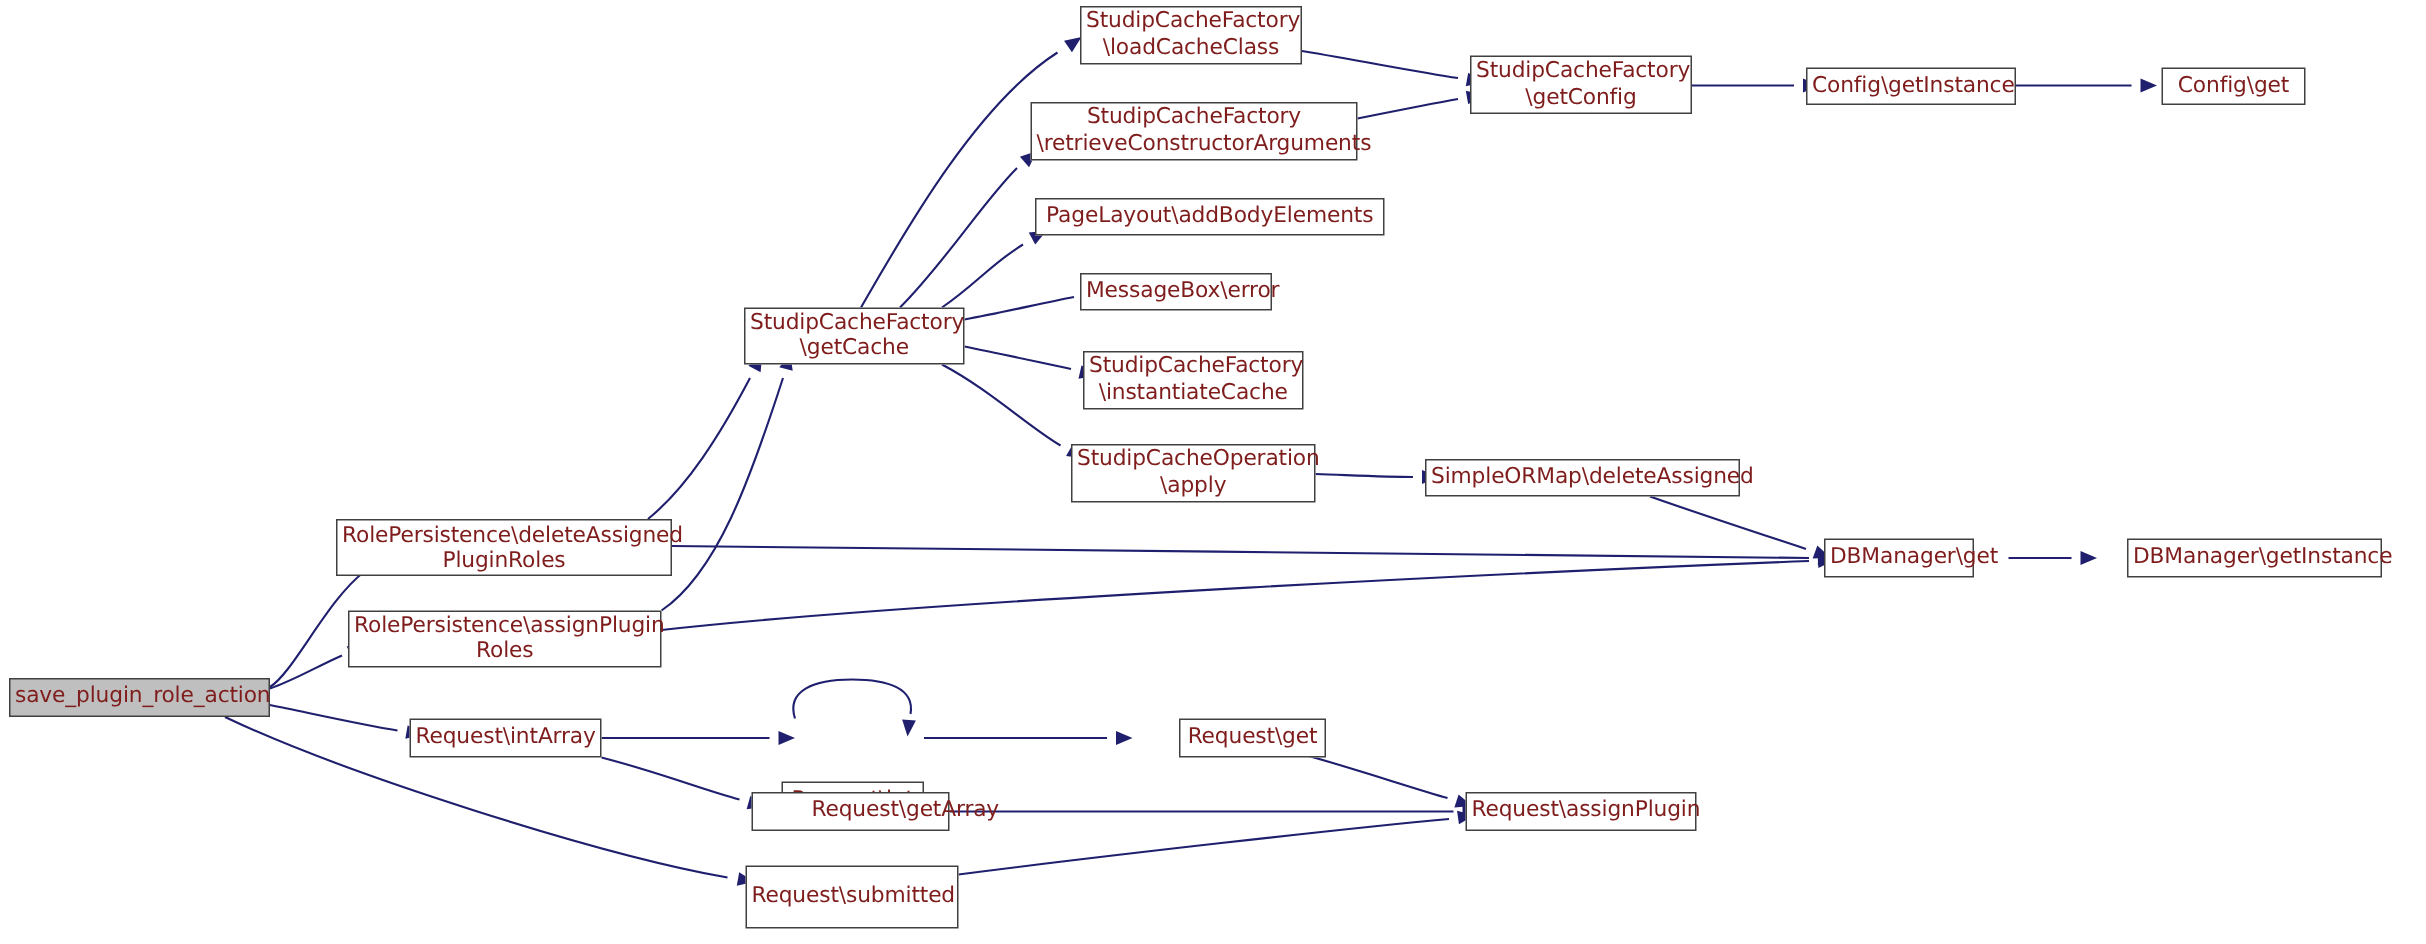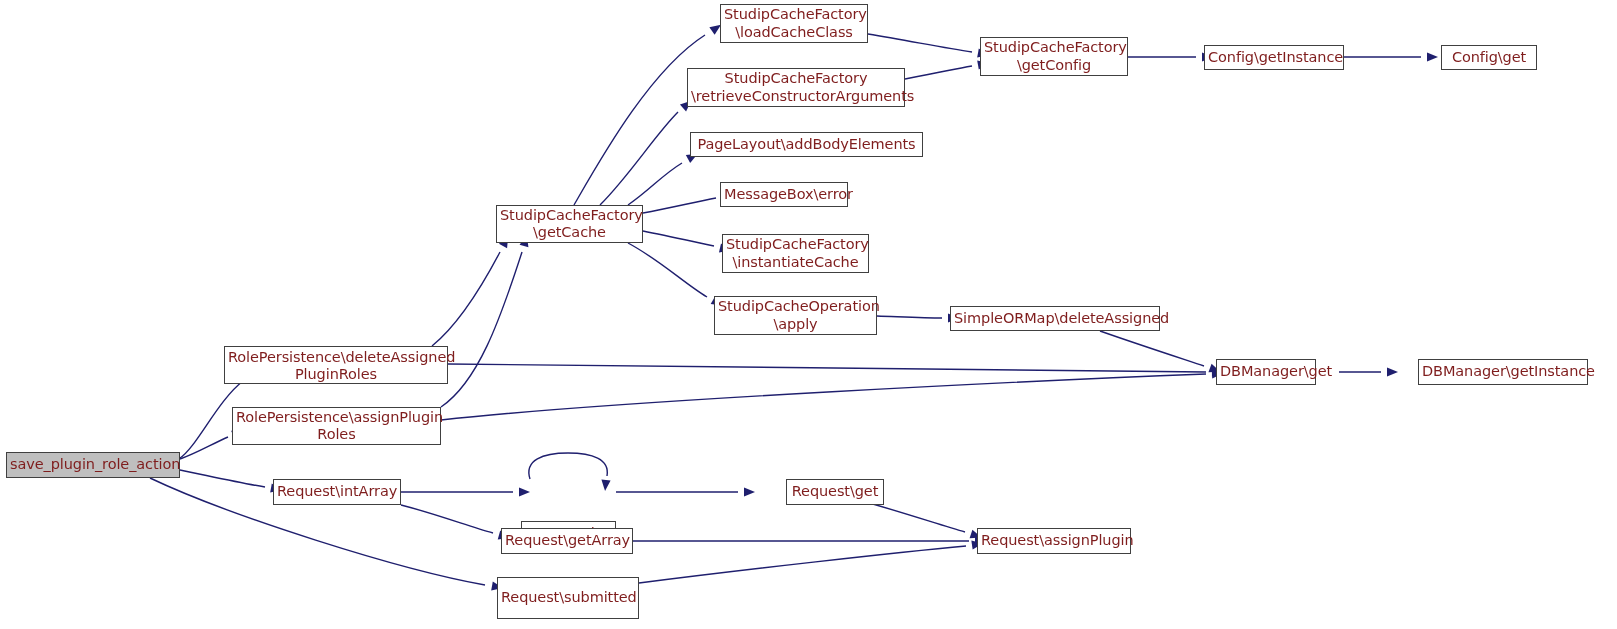--- a/index.html
+++ b/index.html
@@ -187,17 +187,17 @@
       <div class="node" style="left: 980px; top: 37px; width: 148px; height: 39px;"><span class="node-label">StudipCacheFactory
 \getConfig</span></div>
       <div class="node" style="left: 1204px; top: 45px; width: 140px; height: 25px;"><span class="node-label">Config\getInstance</span></div>
       <div class="node" style="left: 1441px; top: 45px; width: 96px; height: 25px;"><span class="node-label">Config\get</span></div>
       <div class="node" style="left: 950px; top: 306px; width: 210px; height: 25px;"><span class="node-label">SimpleORMap\deleteAssigned</span></div>
       <div class="node" style="left: 1216px; top: 359px; width: 100px; height: 26px;"><span class="node-label">DBManager\get</span></div>
       <div class="node" style="left: 1389px; top: 359px; width: 170px; height: 26px; margin-left: 29px;"><span class="node-label">DBManager\getInstance</span></div>
       <div class="node" style="left: 273px; top: 479px; width: 128px; height: 26px;"><span class="node-label">Request\intArray</span></div>
       <div class="node" style="left: 521px; top: 479px; width: 95px; height: 26px; margin-top: 42px;"><span class="node-label">Request\int</span></div>
       <div class="node" style="left: 786px; top: 479px; width: 98px; height: 26px;"><span class="node-label">Request\get</span></div>
-      <div class="node" style="left: 501px; top: 528px; width: 132px; height: 26px;"><span class="node-label">Request\getArray</span></div>
+      <div class="node" style="left: 501px; top: 528px; width: 132px; height: 26px; padding-left: 36px;"><span class="node-label">Request\getArray</span></div>
       <div class="node" style="left: 977px; top: 528px; width: 154px; height: 26px;"><span class="node-label">Request\assignPlugin</span></div>
       <div class="node" style="left: 497px; top: 577px; width: 142px; height: 42px;"><span class="node-label">Request\submitted</span></div>
     </div>
 </div>
 
 </body></html>

